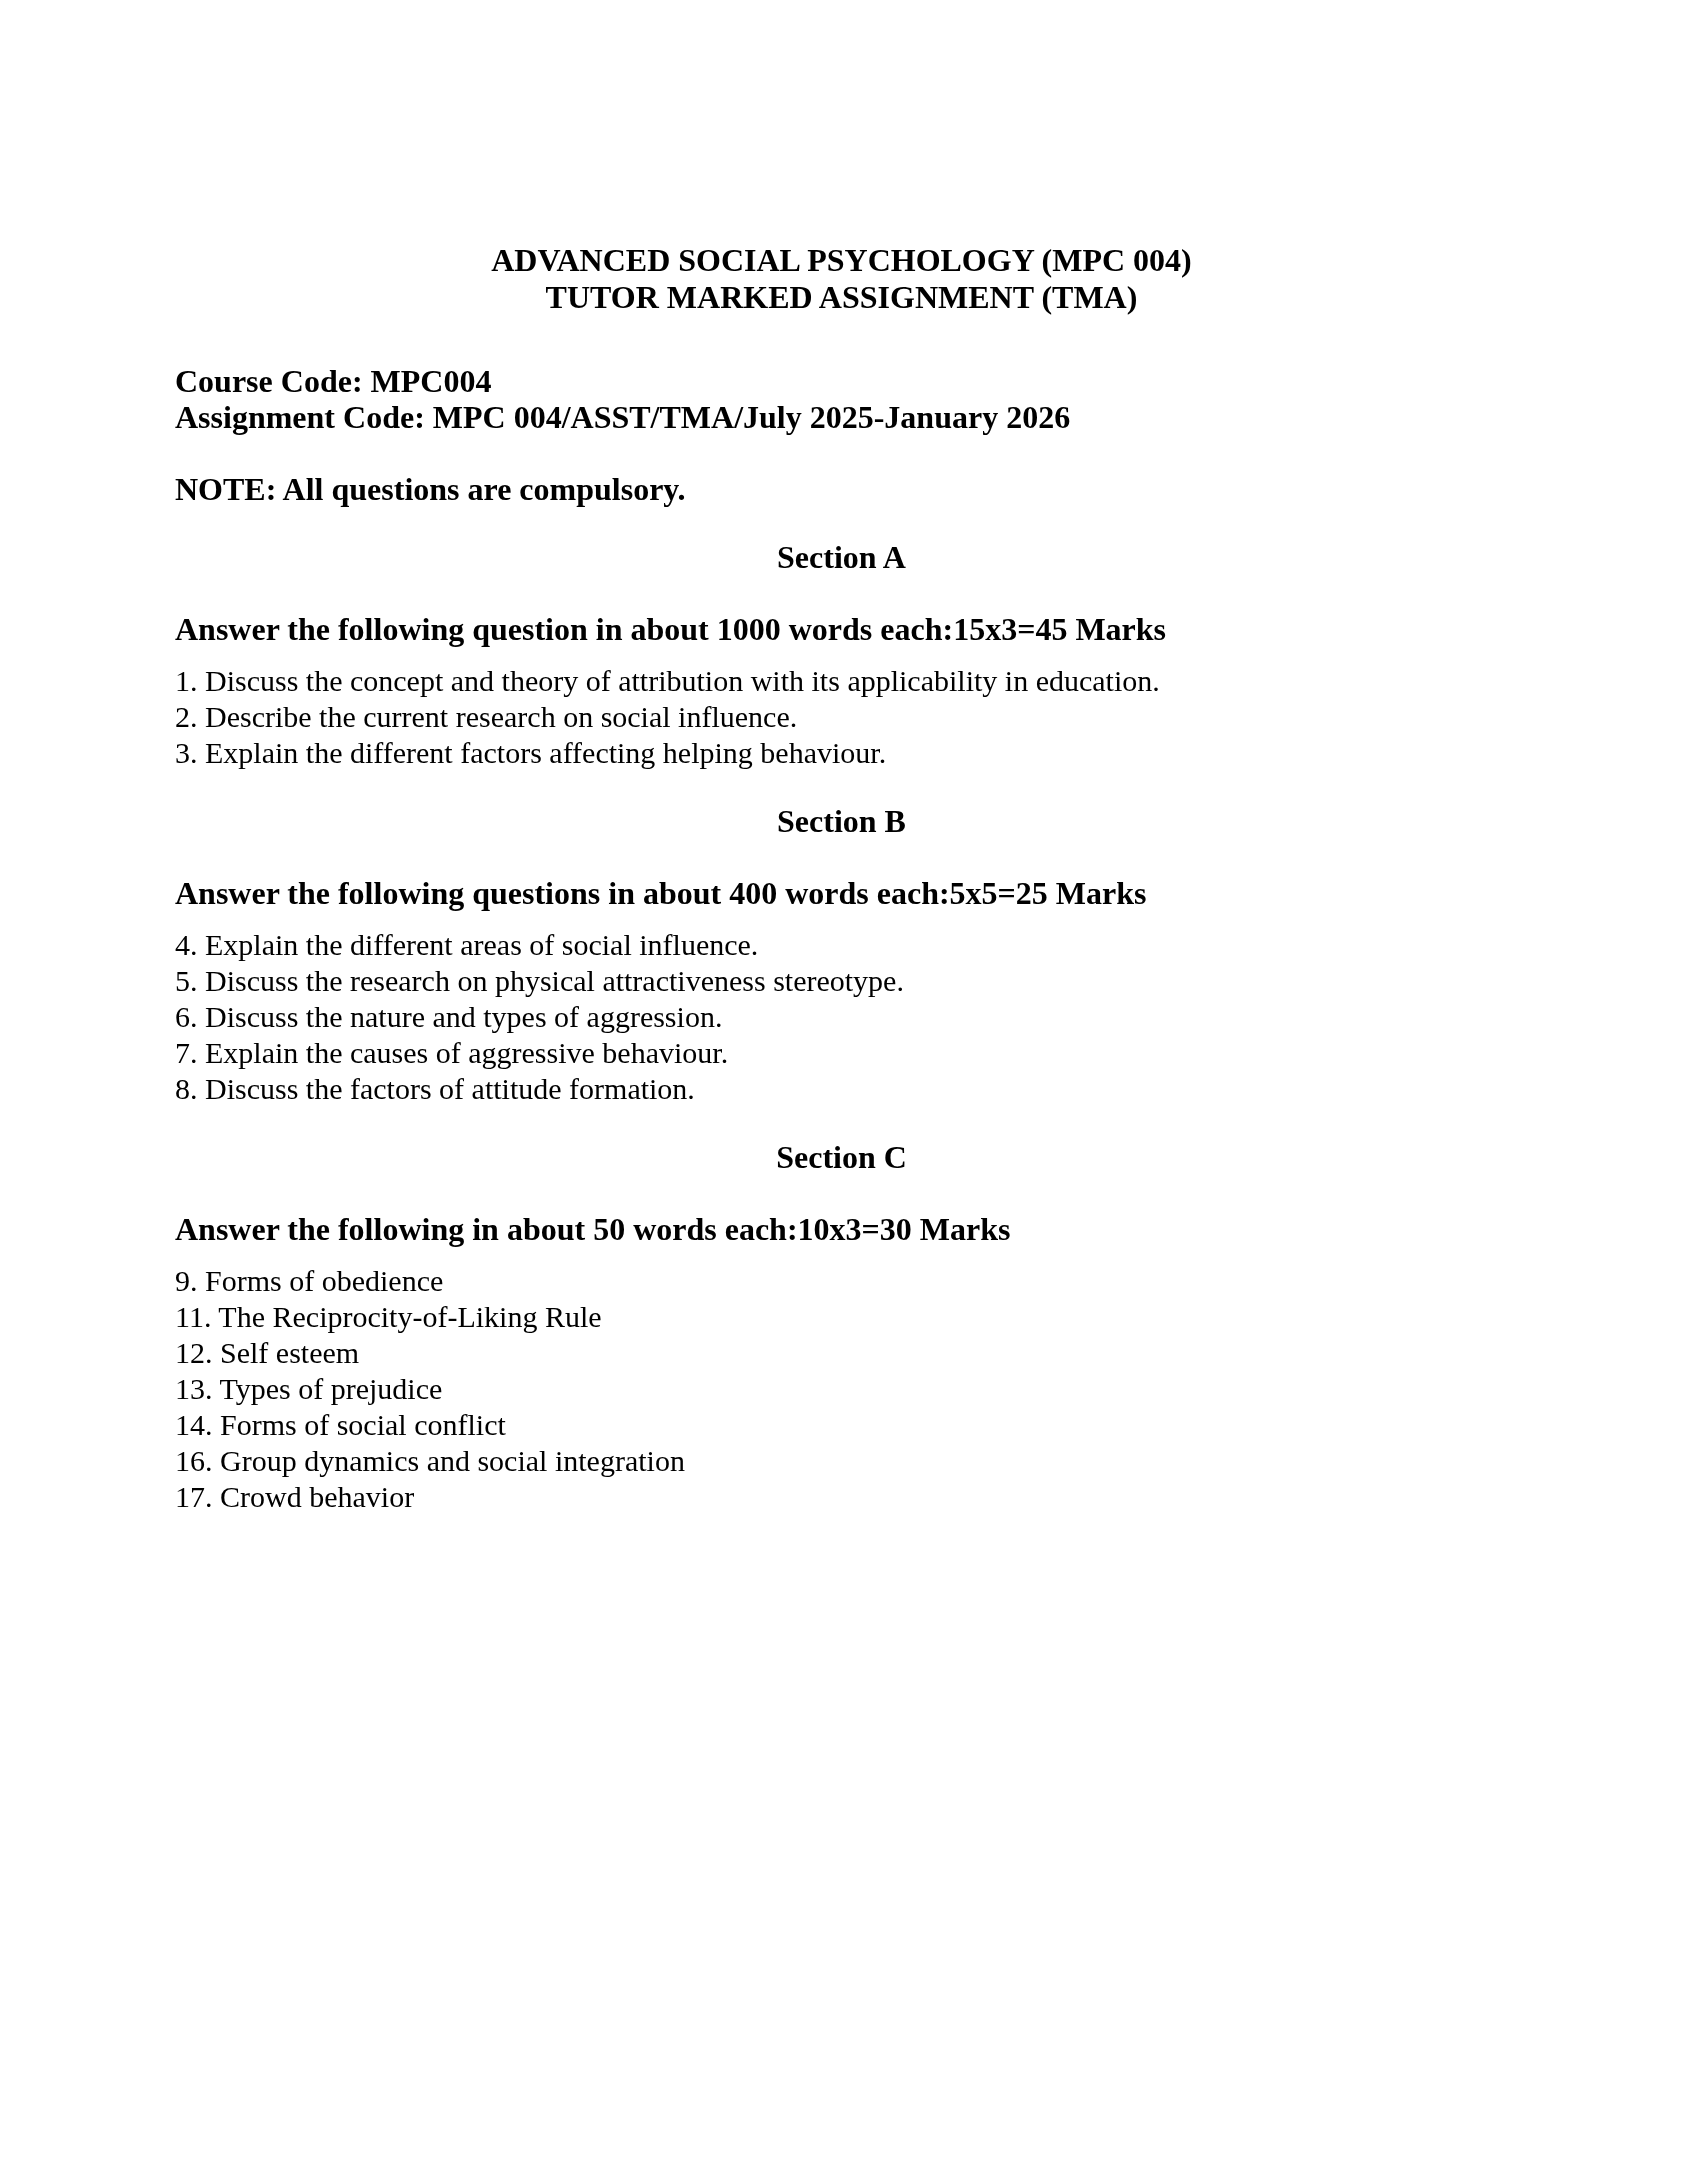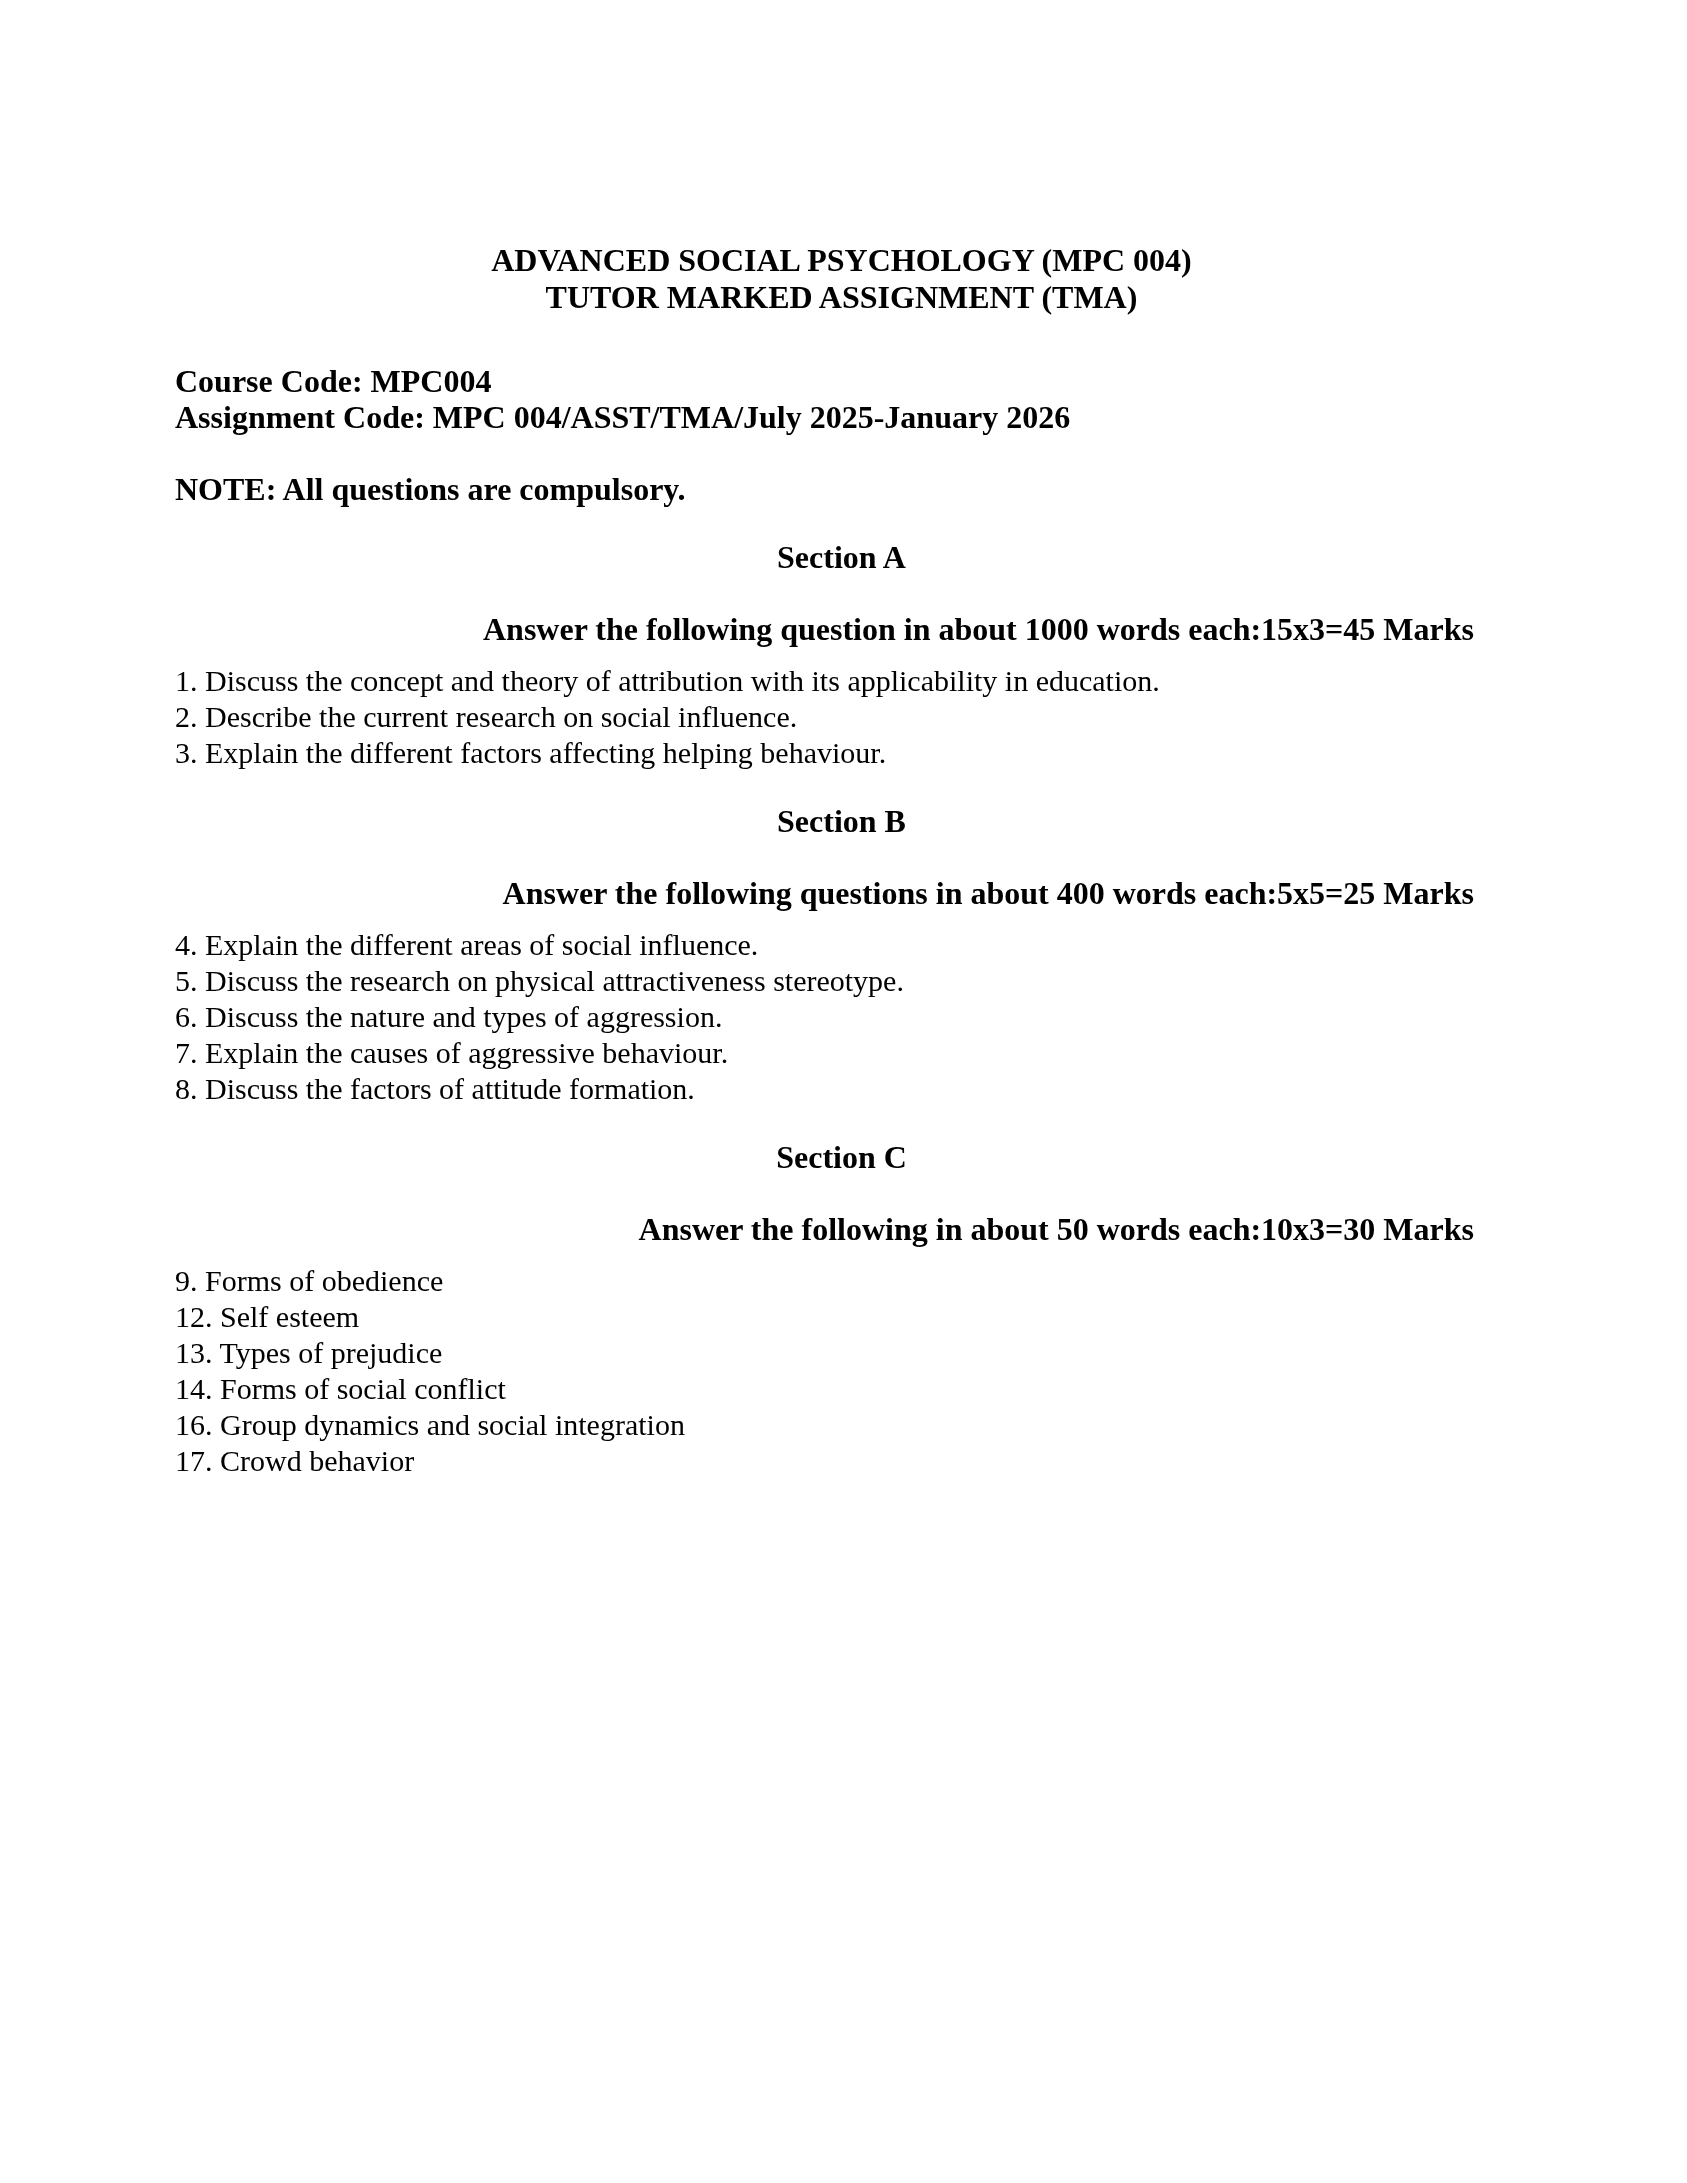--- a/index.html
+++ b/index.html
@@ -40,21 +40,21 @@
   }
   .section-heading {
     margin-top: 32px;
     text-align: center;
     font-weight: bold;
     font-size: 32px;
   }
   .instruction-row {
     margin-top: 36px;
     display: flex;
-    justify-content: flex-end;
+    justify-content: flex-start;
     align-items: baseline;
     font-weight: bold;
     font-size: 32px;
   }
   .instruction-row .marks {
     padding-right: 34px;
     white-space: nowrap;
   }
   .question-list {
     margin-top: 16px;
@@ -104,20 +104,21 @@
     <div>8. Discuss the factors of attitude formation.</div>
   </div>
 
   <div class="section-heading">Section C</div>
   <div class="instruction-row">
     <span>Answer the following in about 50 words each:</span>
     <span class="marks">10x3=30 Marks</span>
   </div>
   <div class="question-list">
     <div>9. Forms of obedience</div>
+    <div>11. The Reciprocity-of-Liking Rule</div>
     <div>12. Self esteem</div>
     <div>13. Types of prejudice</div>
     <div>14. Forms of social conflict</div>
     <div>16. Group dynamics and social integration</div>
     <div>17. Crowd behavior</div>
   </div>
 
 </div>
 
 

